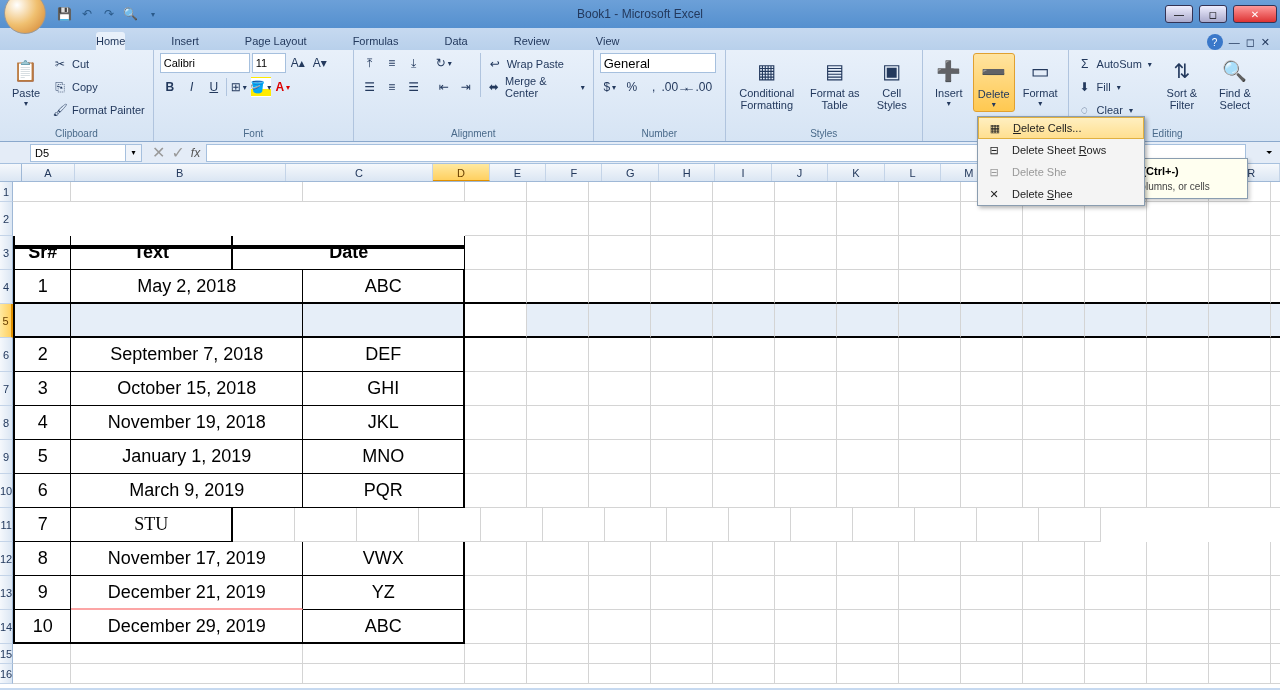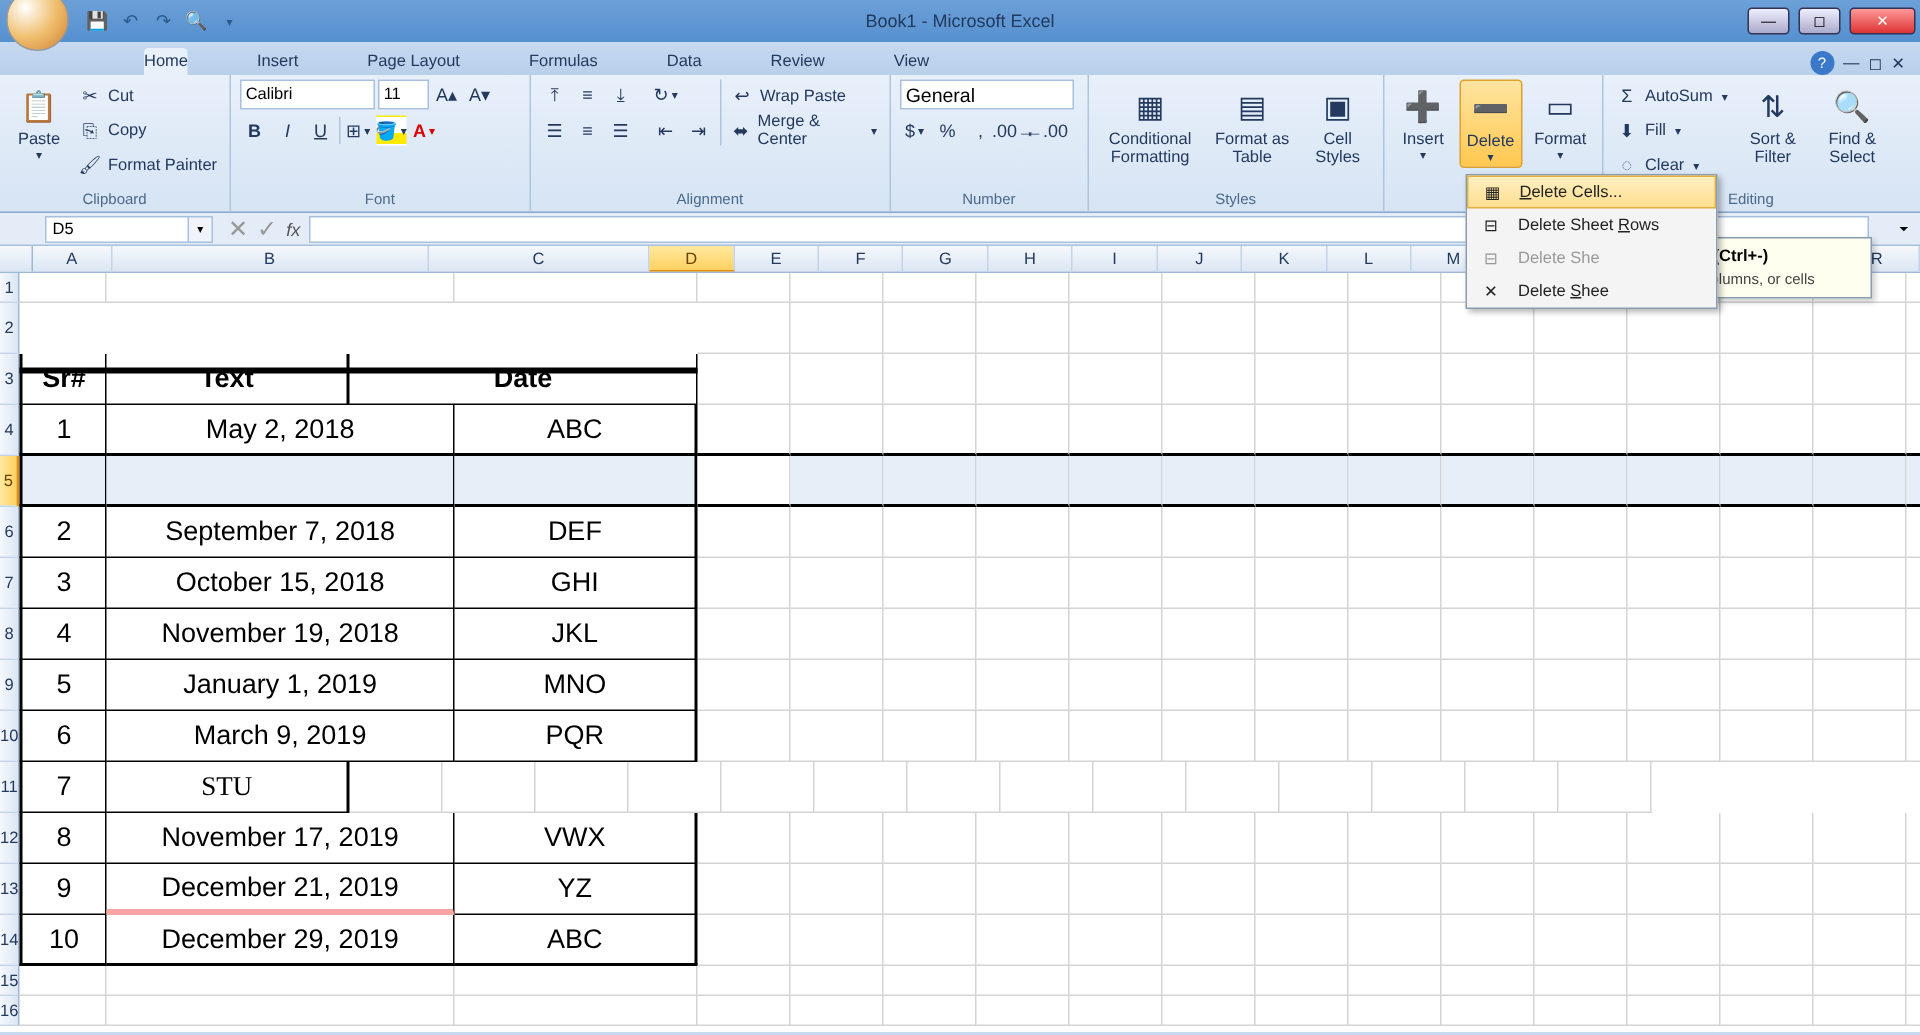--- a/index.html
+++ b/index.html
@@ -620,21 +620,21 @@
             <div class="cell cK"></div>
             <div class="cell cL"></div>
             <div class="cell cM"></div>
             <div class="cell cN"></div>
             <div class="cell cO"></div>
             <div class="cell cP"></div>
             <div class="cell cQ"></div>
           </div>
           <div class="cell-row data">
             <div class="cell cA data-text" style="border-left:2px solid #000;border-right:1px solid #000;border-bottom:1px solid #000;">9</div>
-            <div class="cell cB data-text" style="border-right:1px solid #000;border-bottom:4px solid #fca5a5;text-align:center;">December 21, 2019</div>
+            <div class="cell cB data-text" style="border-right:1px solid #000;border-bottom:2px solid #fca5a5;text-align:center;">December 21, 2019</div>
             <div class="cell cC data-text" style="border-right:2px solid #000;border-bottom:1px solid #000;">YZ</div>
             <div class="cell cD"></div>
             <div class="cell cE"></div>
             <div class="cell cF"></div>
             <div class="cell cG"></div>
             <div class="cell cH"></div>
             <div class="cell cI"></div>
             <div class="cell cJ"></div>
             <div class="cell cK"></div>
             <div class="cell cL"></div>

